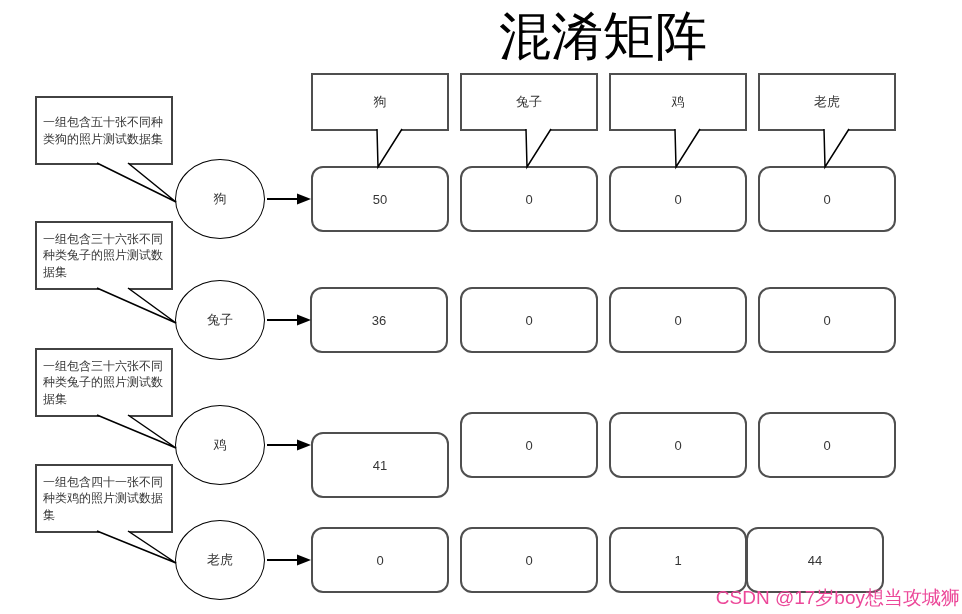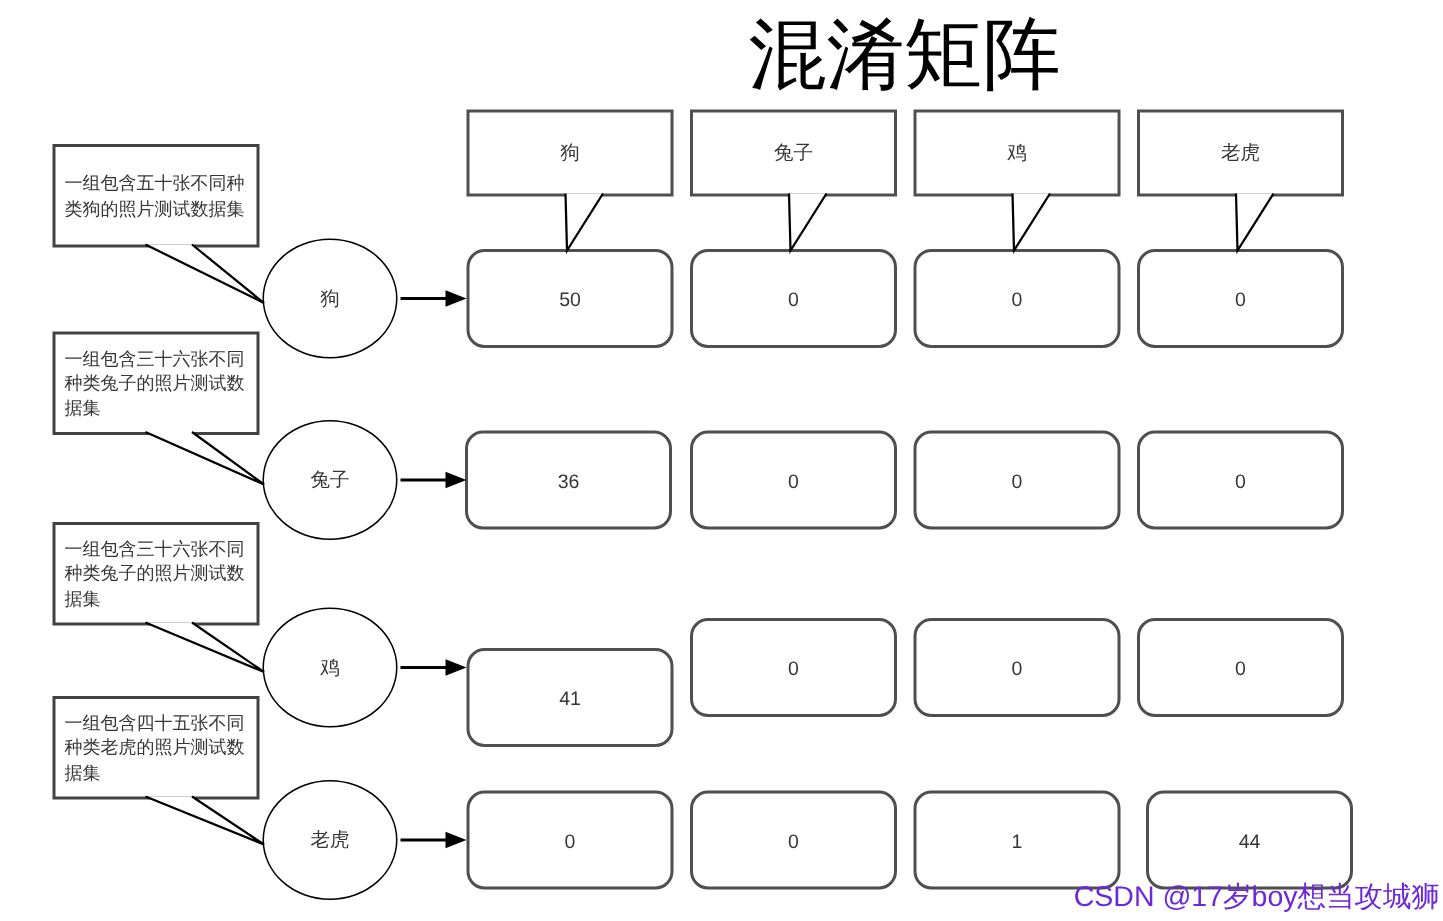--- a/index.html
+++ b/index.html
@@ -8,21 +8,21 @@
   .title{position:absolute;left:433px;top:2px;width:340px;margin:0;text-align:center;
          font-size:52px;font-weight:500;color:#000;}
   .shape{position:absolute;background:#fff;box-sizing:border-box;z-index:1;
          display:flex;align-items:center;justify-content:center;color:#363636;}
   .hdr{top:73px;width:138px;height:58px;border:2px solid #4f4f4f;font-size:13px;}
   .cell{width:138px;height:66px;border:2px solid #4f4f4f;border-radius:12px;font-size:13px;}
   .circ{left:175px;width:90px;height:80px;border:1.5px solid #000;border-radius:50%;font-size:13px;}
   .note{left:35px;width:138px;height:69px;border:2px solid #424242;font-size:12px;
         line-height:1.35;text-align:left;padding:2px 6px;}
   .overlay{position:absolute;left:0;top:0;width:962px;height:614px;z-index:3;pointer-events:none;}
-  .wm{position:absolute;right:2px;top:585px;font-size:19px;color:#6d28d9;z-index:4;}
+  .wm{position:absolute;right:2px;top:585px;font-size:19px;color:#ec4899;z-index:4;}
 </style>
 </head>
 <body>
 
 <div class="stage">
 
   <h1 class="title">混淆矩阵</h1>
 
   <div class="shape hdr" style="left:311px">
     <span>狗</span>
@@ -40,21 +40,21 @@
   <div class="shape note" style="top:96px">
     <span>一组包含五十张不同种类狗的照片测试数据集</span>
   </div>
   <div class="shape note" style="top:221px">
     <span>一组包含三十六张不同种类兔子的照片测试数据集</span>
   </div>
   <div class="shape note" style="top:348px">
     <span>一组包含三十六张不同种类兔子的照片测试数据集</span>
   </div>
   <div class="shape note" style="top:464px">
-    <span>一组包含四十五张不同种类老虎的照片测试数据集</span>
+    <span>一组包含四十一张不同种类鸡的照片测试数据集</span>
   </div>
 
   <div class="shape circ" style="top:159px">
     <span>狗</span>
   </div>
   <div class="shape circ" style="top:280px">
     <span>兔子</span>
   </div>
   <div class="shape circ" style="top:405px">
     <span>鸡</span>
@@ -104,21 +104,21 @@
 
   <div class="shape cell" style="left:311px;top:527px">
     <span>0</span>
     </div>
   <div class="shape cell" style="left:460px;top:527px">
     <span>0</span>
     </div>
   <div class="shape cell" style="left:609px;top:527px">
     <span>1</span>
     </div>
-  <div class="shape cell" style="left:764px;top:527px">
+  <div class="shape cell" style="left:746px;top:527px">
     <span>44</span>
     </div>
 
   <svg class="overlay" viewBox="0 0 962 614">
 
     <path d="M377,129 L378,167 L402,129" fill="#fff" stroke="#000" stroke-width="1.5"></path>
     <path d="M526,129 L527,167 L551,129" fill="#fff" stroke="#000" stroke-width="1.5"></path>
     <path d="M675,129 L676,167 L700,129" fill="#fff" stroke="#000" stroke-width="1.5"></path>
     <path d="M824,129 L825,167 L849,129" fill="#fff" stroke="#000" stroke-width="1.5"></path>
 

